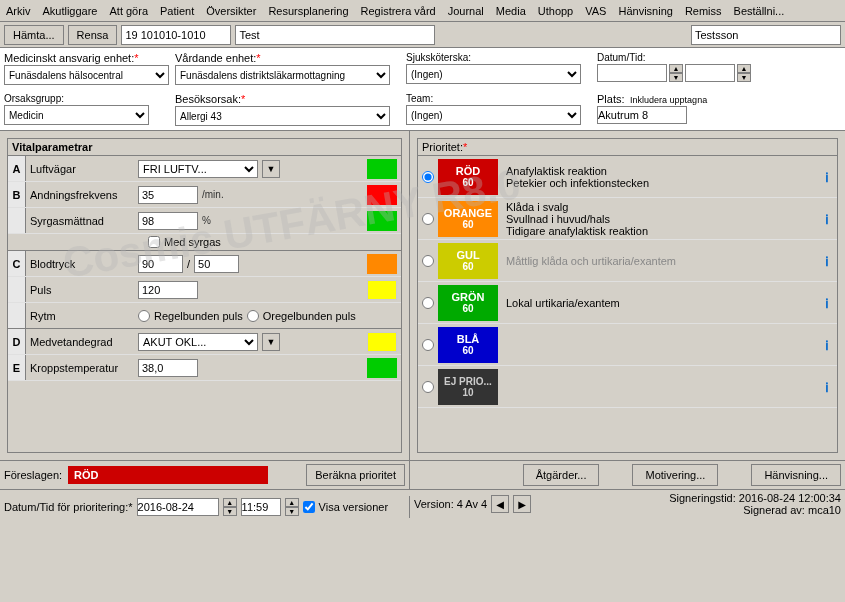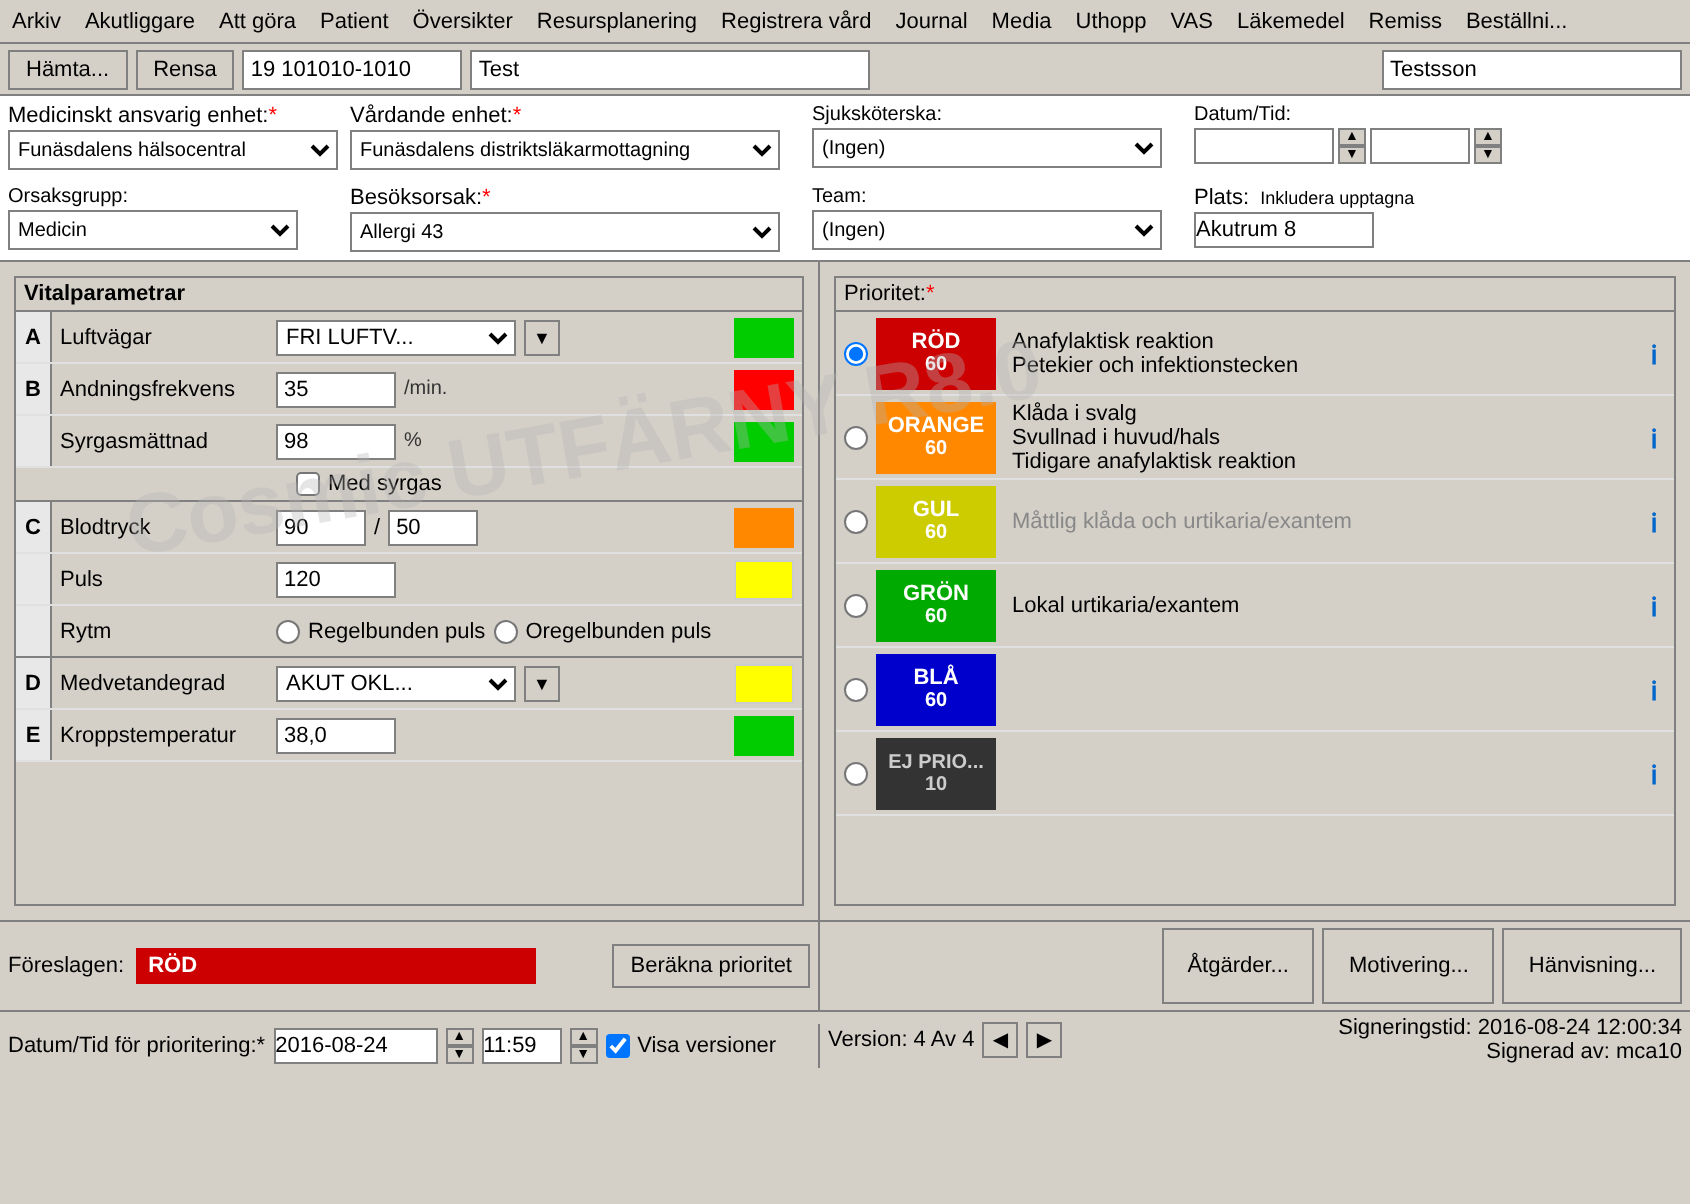--- a/index.html
+++ b/index.html
@@ -58,21 +58,21 @@
     .priority-color-box { width: 60px; height: 36px; display: flex; flex-direction: column; align-items: center; justify-content: center; color: white; font-weight: bold; font-size: 12px; margin-right: 6px; flex-shrink: 0; }
     .priority-text { flex: 1; padding: 0 2px; }
     .priority-text-line { font-size: 11px; }
     .priority-info { width: 20px; display: flex; align-items: center; justify-content: center; color: #0066cc; font-weight: bold; cursor: pointer; font-size: 13px; }
 
     .prio-rod { background: #cc0000; }
     .prio-orange { background: #ff8800; }
     .prio-gron { background: #00aa00; }
     .prio-bla { background: #0000cc; }
     .prio-ej { background: #333333; color: #aaa; }
-    .right-bottom-btn { border: 1px solid #808080; background: #d4d0c8; padding: 2px 12px; cursor: pointer; font-size: 11px; height: 38px; }
+    .right-bottom-btn { border: 1px solid #808080; background: #d4d0c8; padding: 2px 12px; cursor: pointer; font-size: 11px; height: 22px; margin-left: 29px; }
 
     .watermark { position: absolute; top: 200px; left: 60px; font-size: 42px; font-weight: bold; color: rgba(180,180,180,0.35); transform: rotate(-10deg); pointer-events: none; white-space: nowrap; z-index: 10; }
 
     .gul-text { color: #888; }
     .prio-gul-box { background: #cccc00; }
   </style>
 </head>
 <body>
 
 <div class="menubar">
@@ -80,21 +80,21 @@
   <span>Akutliggare</span>
   <span>Att göra</span>
   <span>Patient</span>
   <span>Översikter</span>
   <span>Resursplanering</span>
   <span>Registrera vård</span>
   <span>Journal</span>
   <span>Media</span>
   <span>Uthopp</span>
   <span>VAS</span>
-  <span>Läkemedel</span>
+  <span>Hänvisning</span>
   <span>Remiss</span>
   <span>Beställni...</span>
 </div>
 
 <div class="toolbar">
   <button>Hämta...</button>
   <button>Rensa</button>
   <input class="patient-id" type="text" value="19 101010-1010" style="">
   <input class="patient-name" type="text" value="Test" style="">
   <div style="flex:1"></div>

